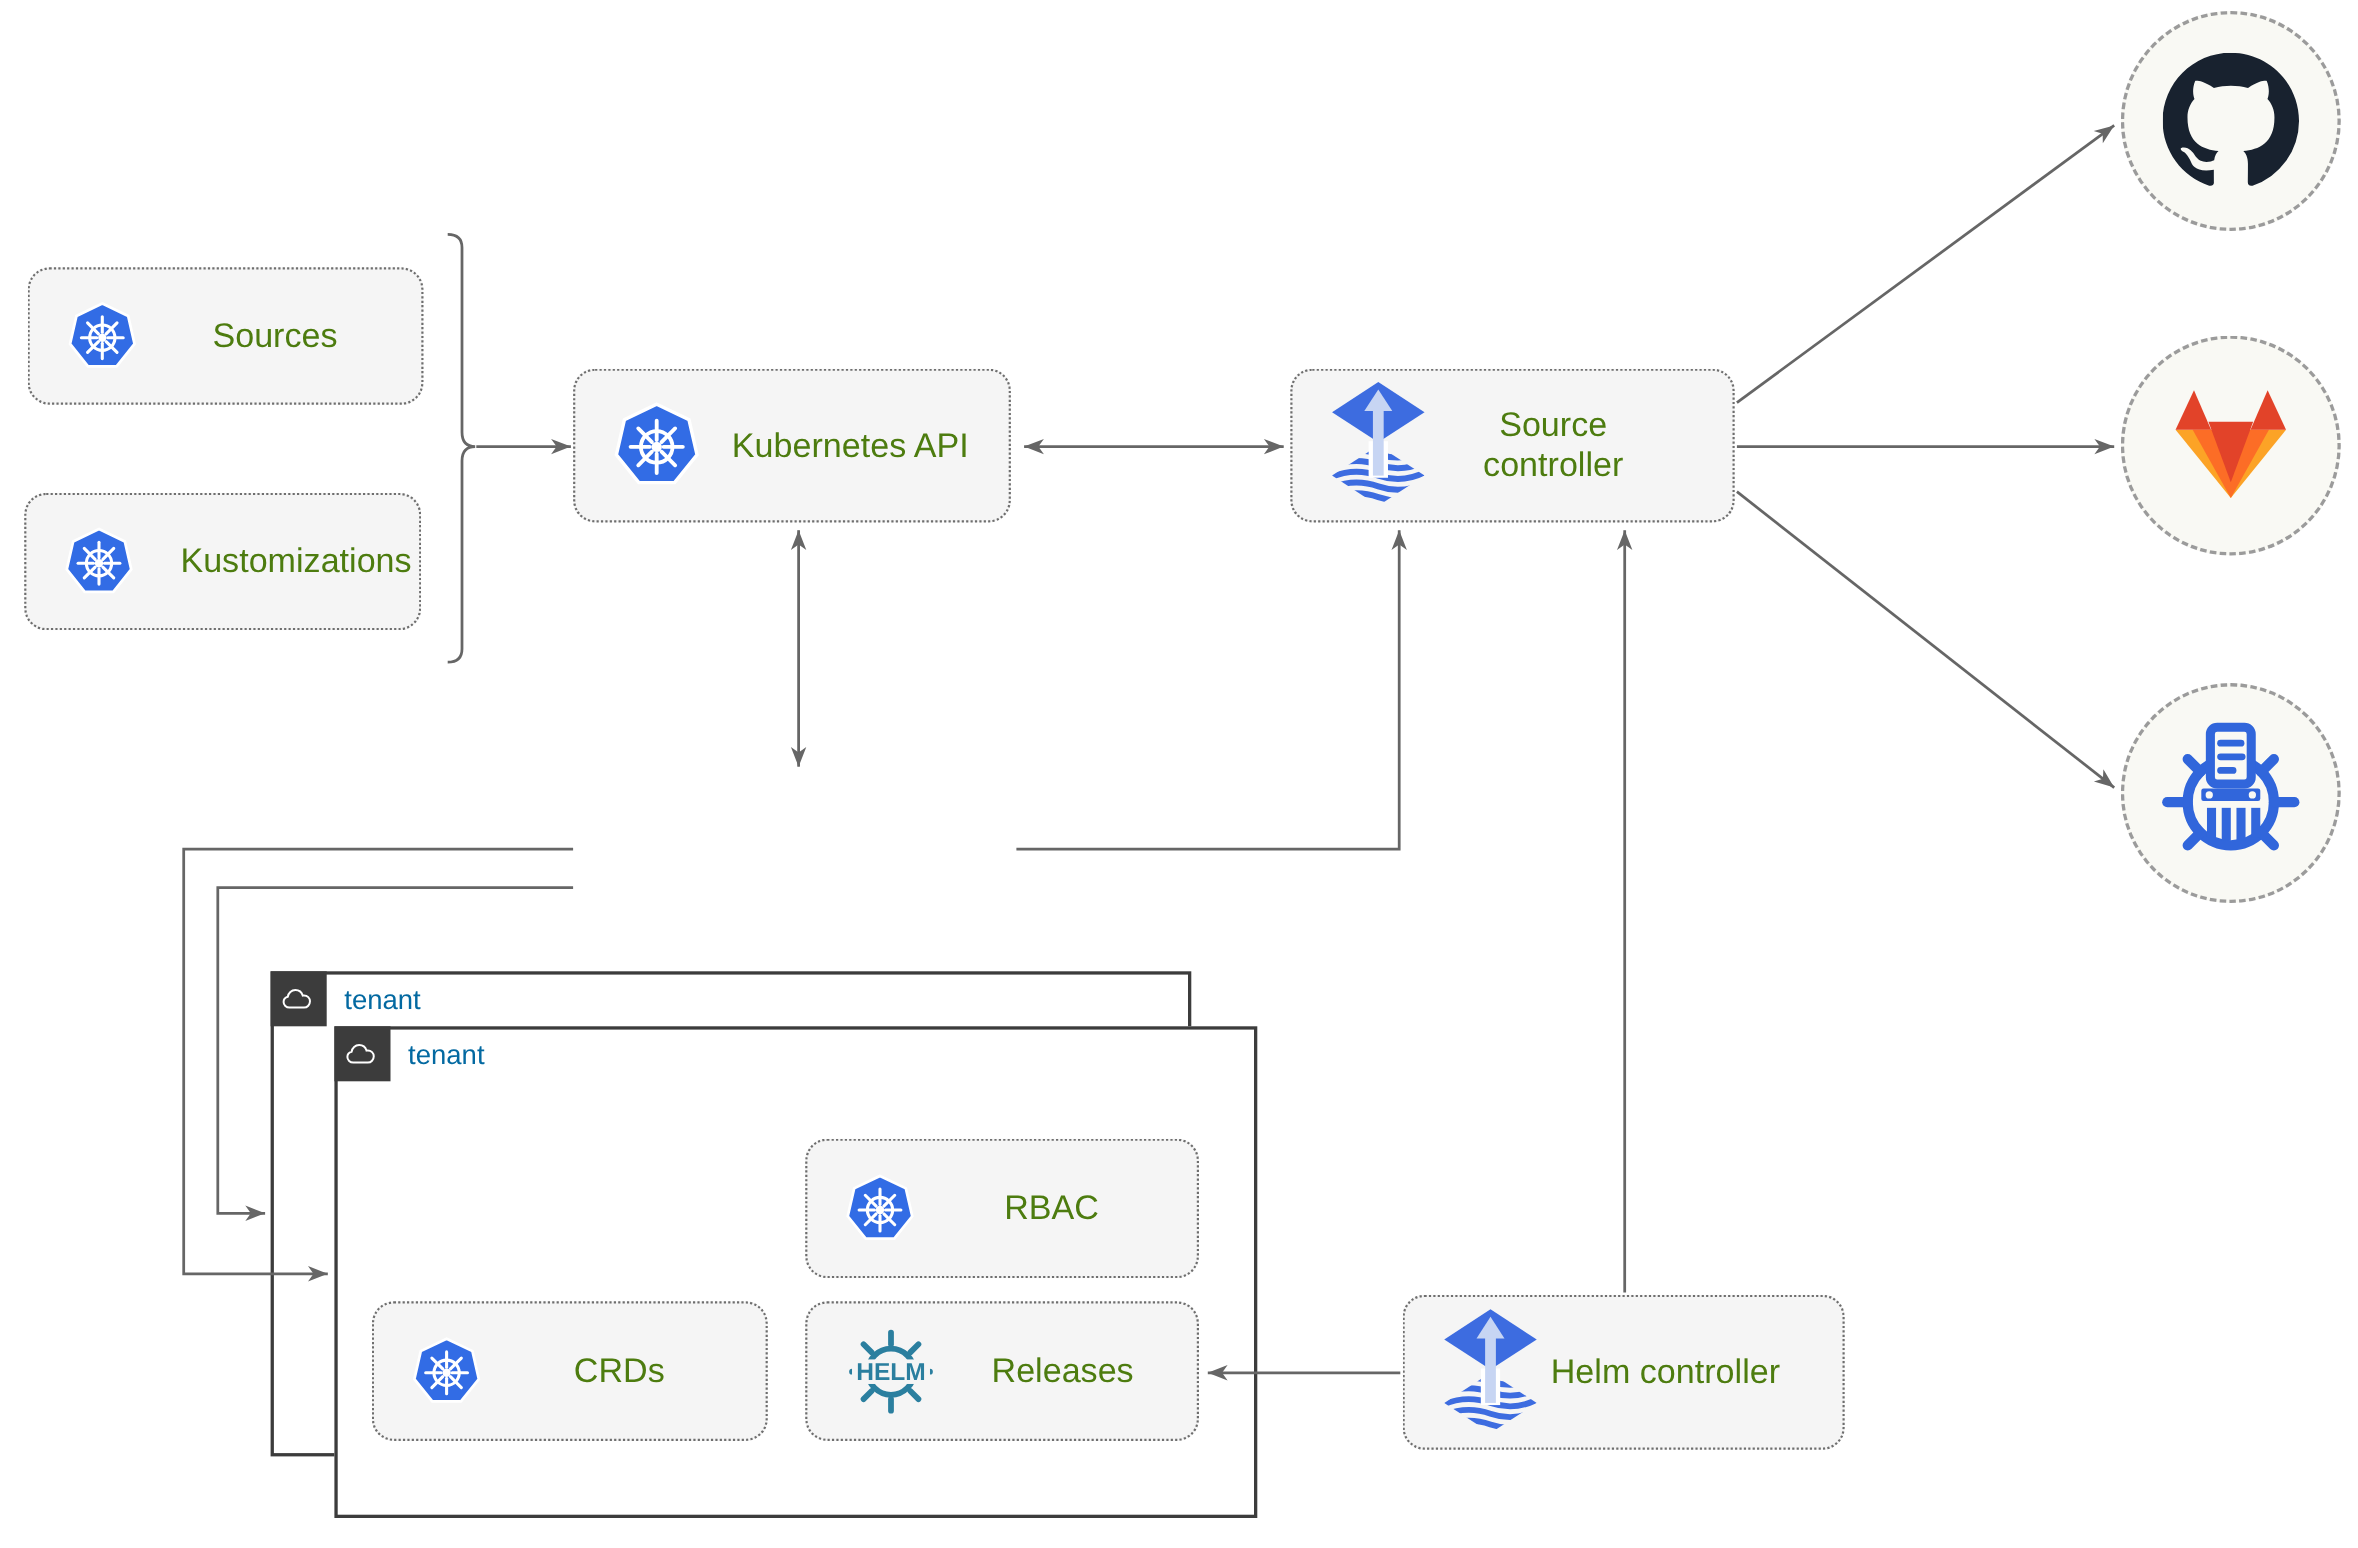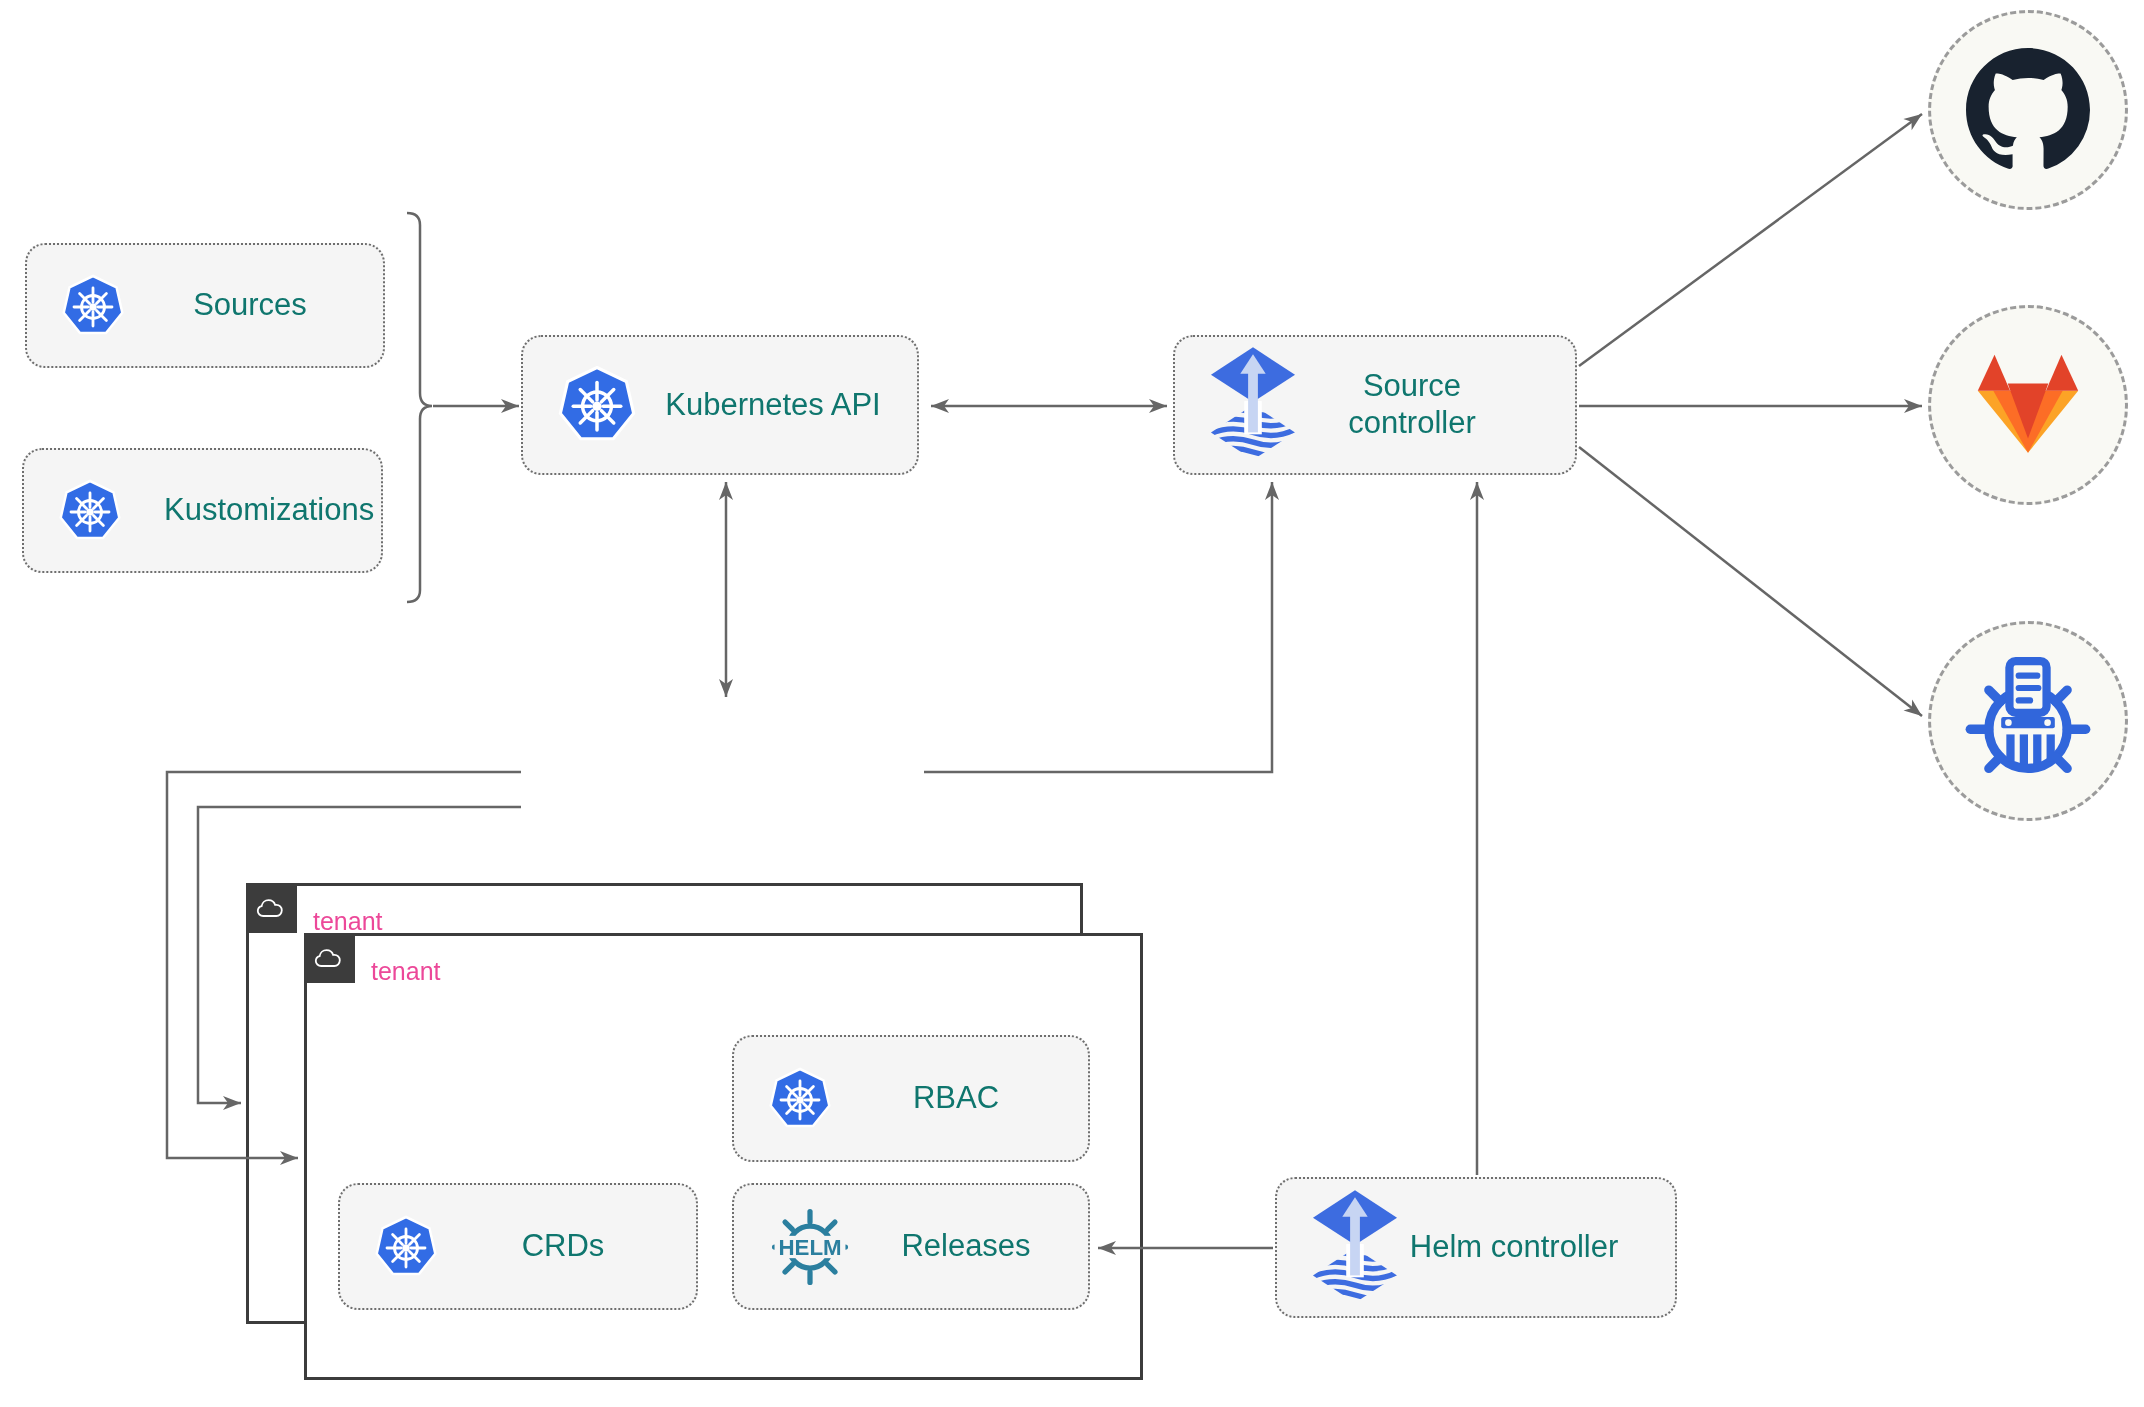--- a/index.html
+++ b/index.html
@@ -2,27 +2,27 @@
 <html><head>
 <meta charset="utf-8">
 <style>
   html,body{margin:0;padding:0;background:#ffffff;}
   #canvas{position:relative;width:2144px;height:1407px;background:#ffffff;overflow:hidden;
           font-family:"Liberation Sans", sans-serif;}
   
   .node{position:absolute;background:#f5f5f5;border:2px dotted #6e6e6e;border-radius:20px;
         display:flex;align-items:center;box-sizing:border-box;z-index:3;}
   .node .ic{flex:0 0 auto;margin-left:34px;}
-  .node .lbl{flex:1 1 auto;text-align:center;font-size:31px;color:#0f766e;line-height:1.18;
+  .node .lbl{flex:1 1 auto;text-align:center;font-size:31px;color:#4d7c0f;line-height:1.18;
              padding:0 18px 0 10px;}
   
   .tenant{position:absolute;background:#ffffff;border:3px solid #3c3c3c;box-sizing:border-box;}
   .tenant .tab{position:absolute;top:-3px;left:-3px;width:51px;height:50px;background:#3c3c3c;
                display:flex;align-items:center;justify-content:center;}
-  .tenant .tlabel{position:absolute;top:21px;left:64px;font-size:25px;color:#ec4899;text-align:right;}
+  .tenant .tlabel{position:absolute;top:9px;left:64px;font-size:25px;color:#0369a1;text-align:right;}
   
   .remote{position:absolute;width:200px;height:200px;border-radius:50%;
           border:3px dashed #9b9b9b;background:#f9f9f4;box-sizing:border-box;
           display:flex;align-items:center;justify-content:center;z-index:3;}
   #connectors{position:absolute;left:0;top:0;z-index:4;pointer-events:none;}
   .z1{z-index:1}.z2{z-index:2}
 </style>
 </head>
 <body>
 

